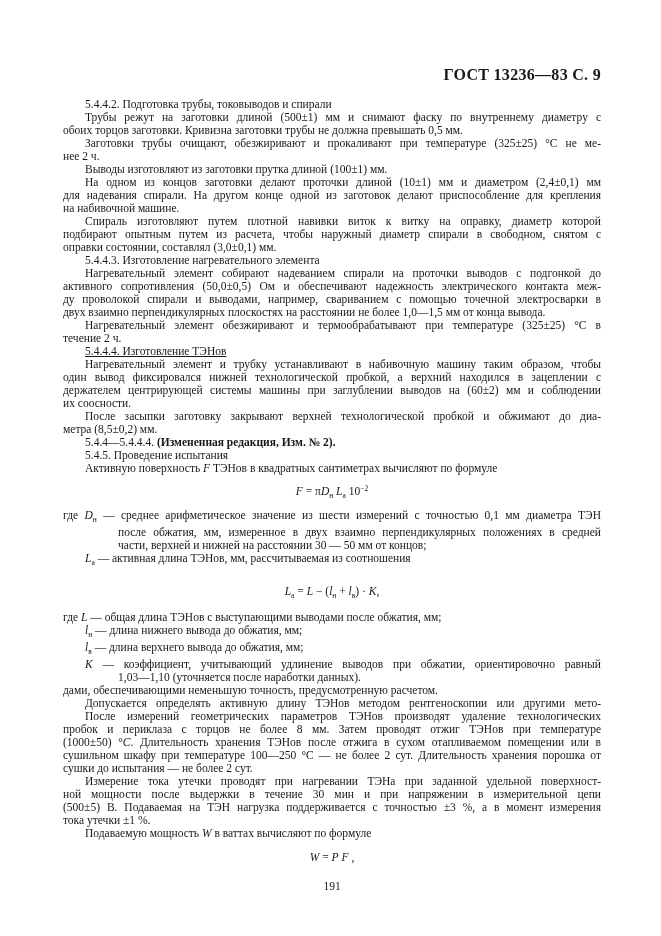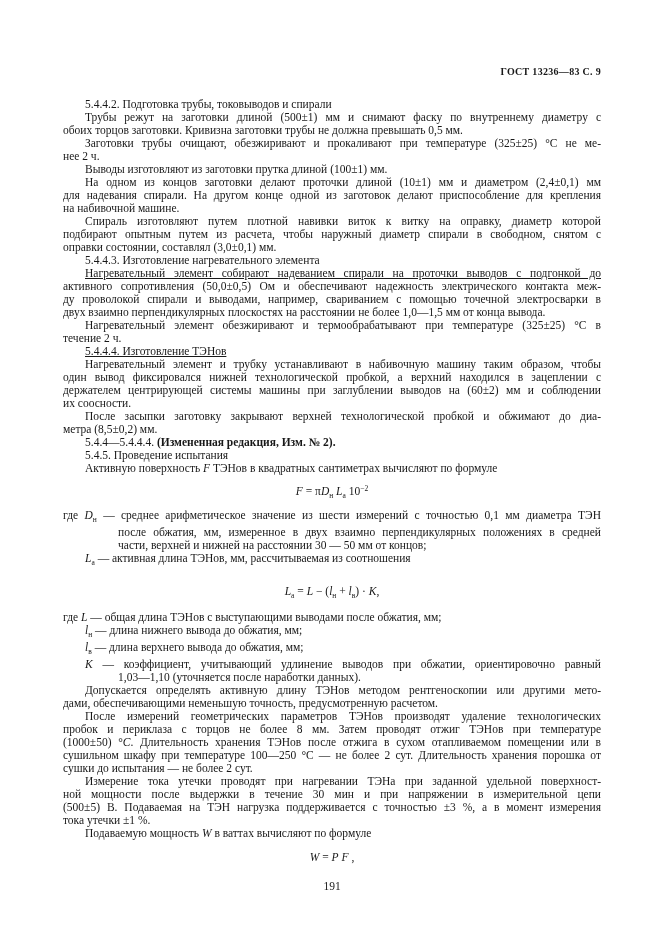--- a/index.html
+++ b/index.html
@@ -15,21 +15,21 @@
     font-family: "Liberation Serif", "DejaVu Serif", serif;
     color: #181818;
     overflow: hidden;
   }
   .page-header {
     position: absolute;
     top: 66px;
     left: 63px;
     width: 538px;
     text-align: right;
-    font-size: 10px;
+    font-size: 16px;
     font-weight: bold;
     letter-spacing: 0.3px;
   }
   .doc-body {
     position: absolute;
     top: 98px;
     left: 63px;
     width: 538px;
   }
   .line {
@@ -67,21 +67,21 @@
       <div class="line just" style="padding-left: 22px;"><span>Заготовки трубы очищают, обезжиривают и прокаливают при температуре (325±25) °С не ме-</span></div>
       <div class="line"><span>нее 2 ч.</span></div>
       <div class="line" style="padding-left: 22px;"><span>Выводы изготовляют из заготовки прутка длиной (100±1) мм.</span></div>
       <div class="line just" style="padding-left: 22px;"><span>На одном из концов заготовки делают проточки длиной (10±1) мм и диаметром (2,4±0,1) мм</span></div>
       <div class="line just"><span>для надевания спирали. На другом конце одной из заготовок делают приспособление для крепления</span></div>
       <div class="line"><span>на набивочной машине.</span></div>
       <div class="line just" style="padding-left: 22px;"><span>Спираль изготовляют путем плотной навивки виток к витку на оправку, диаметр которой</span></div>
       <div class="line just"><span>подбирают опытным путем из расчета, чтобы наружный диаметр спирали в свободном, снятом с</span></div>
       <div class="line"><span>оправки состоянии, составлял (3,0±0,1) мм.</span></div>
       <div class="line" style="padding-left: 22px;"><span>5.4.4.3. Изготовление нагревательного элемента</span></div>
-      <div class="line just" style="padding-left: 22px; text-decoration: underline;"><span>Нагревательный элемент собирают надеванием спирали на проточки выводов с подгонкой до</span></div>
+      <div class="line just" style="padding-left: 22px;"><span>Нагревательный элемент собирают надеванием спирали на проточки выводов с подгонкой до</span></div>
       <div class="line just"><span>активного сопротивления (50,0±0,5) Ом и обеспечивают надежность электрического контакта меж-</span></div>
       <div class="line just"><span>ду проволокой спирали и выводами, например, свариванием с помощью точечной электросварки в</span></div>
       <div class="line"><span>двух взаимно перпендикулярных плоскостях на расстоянии не более 1,0—1,5 мм от конца вывода.</span></div>
       <div class="line just" style="padding-left: 22px;"><span>Нагревательный элемент обезжиривают и термообрабатывают при температуре (325±25) °С в</span></div>
       <div class="line"><span>течение 2 ч.</span></div>
       <div class="line" style="padding-left: 22px; text-decoration: underline;"><span>5.4.4.4. Изготовление ТЭНов</span></div>
       <div class="line just" style="padding-left: 22px;"><span>Нагревательный элемент и трубку устанавливают в набивочную машину таким образом, чтобы</span></div>
       <div class="line just"><span>один вывод фиксировался нижней технологической пробкой, а верхний находился в зацеплении с</span></div>
       <div class="line just"><span>держателем центрирующей системы машины при заглублении выводов на (60±2) мм и соблюдении</span></div>
       <div class="line"><span>их соосности.</span></div>
@@ -94,22 +94,22 @@
       <div class="line just" style="margin-top: 7px;"><span>где </span><span class="i">D</span><span class="sub">н</span><span> — среднее арифметическое значение из шести измерений с точностью 0,1 мм диаметра ТЭН</span></div>
       <div class="line just" style="padding-left: 55px;"><span>после обжатия, мм, измеренное в двух взаимно перпендикулярных положениях в средней</span></div>
       <div class="line" style="padding-left: 55px;"><span>части, верхней и нижней на расстоянии 30 — 50 мм от концов;</span></div>
       <div class="line" style="padding-left: 22px;"><span class="i">L</span><span class="sub">а</span><span> — активная длина ТЭНов, мм, рассчитываемая из соотношения</span></div>
       <div class="line center" style="margin-top: 16px;"><span class="i">L</span><span class="sub">а</span><span> = </span><span class="i">L</span><span> − (</span><span class="i">l</span><span class="sub">н</span><span> + </span><span class="i">l</span><span class="sub">в</span><span>) · </span><span class="i">K</span><span>,</span></div>
       <div class="line" style="margin-top: 9px;"><span>где </span><span class="i">L</span><span> — общая длина ТЭНов с выступающими выводами после обжатия, мм;</span></div>
       <div class="line" style="padding-left: 22px;"><span class="i">l</span><span class="sub">н</span><span> — длина нижнего вывода до обжатия, мм;</span></div>
       <div class="line" style="padding-left: 22px;"><span class="i">l</span><span class="sub">в</span><span> — длина верхнего вывода до обжатия, мм;</span></div>
       <div class="line just" style="padding-left: 22px;"><span class="i">K</span><span> — коэффициент, учитывающий удлинение выводов при обжатии, ориентировочно равный</span></div>
       <div class="line" style="padding-left: 55px;"><span>1,03—1,10 (уточняется после наработки данных).</span></div>
+      <div class="line"><span>дами, обеспечивающими неменьшую точность, предусмотренную расчетом.</span></div>
       <div class="line just" style="padding-left: 22px;"><span>Допускается определять активную длину ТЭНов методом рентгеноскопии или другими мето-</span></div>
-      <div class="line"><span>дами, обеспечивающими неменьшую точность, предусмотренную расчетом.</span></div>
       <div class="line just" style="padding-left: 22px;"><span>После измерений геометрических параметров ТЭНов производят удаление технологических</span></div>
       <div class="line just"><span>пробок и периклаза с торцов не более 8 мм. Затем проводят отжиг ТЭНов при температуре</span></div>
       <div class="line just"><span>(1000±50) °</span><span class="i">С</span><span>. Длительность хранения ТЭНов после отжига в сухом отапливаемом помещении или в</span></div>
       <div class="line just"><span>сушильном шкафу при температуре 100—250 °С — не более 2 сут. Длительность хранения порошка от</span></div>
       <div class="line"><span>сушки до испытания — не более 2 сут.</span></div>
       <div class="line just" style="padding-left: 22px;"><span>Измерение тока утечки проводят при нагревании ТЭНа при заданной удельной поверхност-</span></div>
       <div class="line just"><span>ной мощности после выдержки в течение 30 мин и при напряжении в измерительной цепи</span></div>
       <div class="line just"><span>(500±5) В. Подаваемая на ТЭН нагрузка поддерживается с точностью ±3 %, а в момент измерения</span></div>
       <div class="line"><span>тока утечки ±1 %.</span></div>
       <div class="line" style="padding-left: 22px;"><span>Подаваемую мощность </span><span class="i">W</span><span> в ваттах вычисляют по формуле</span></div>

